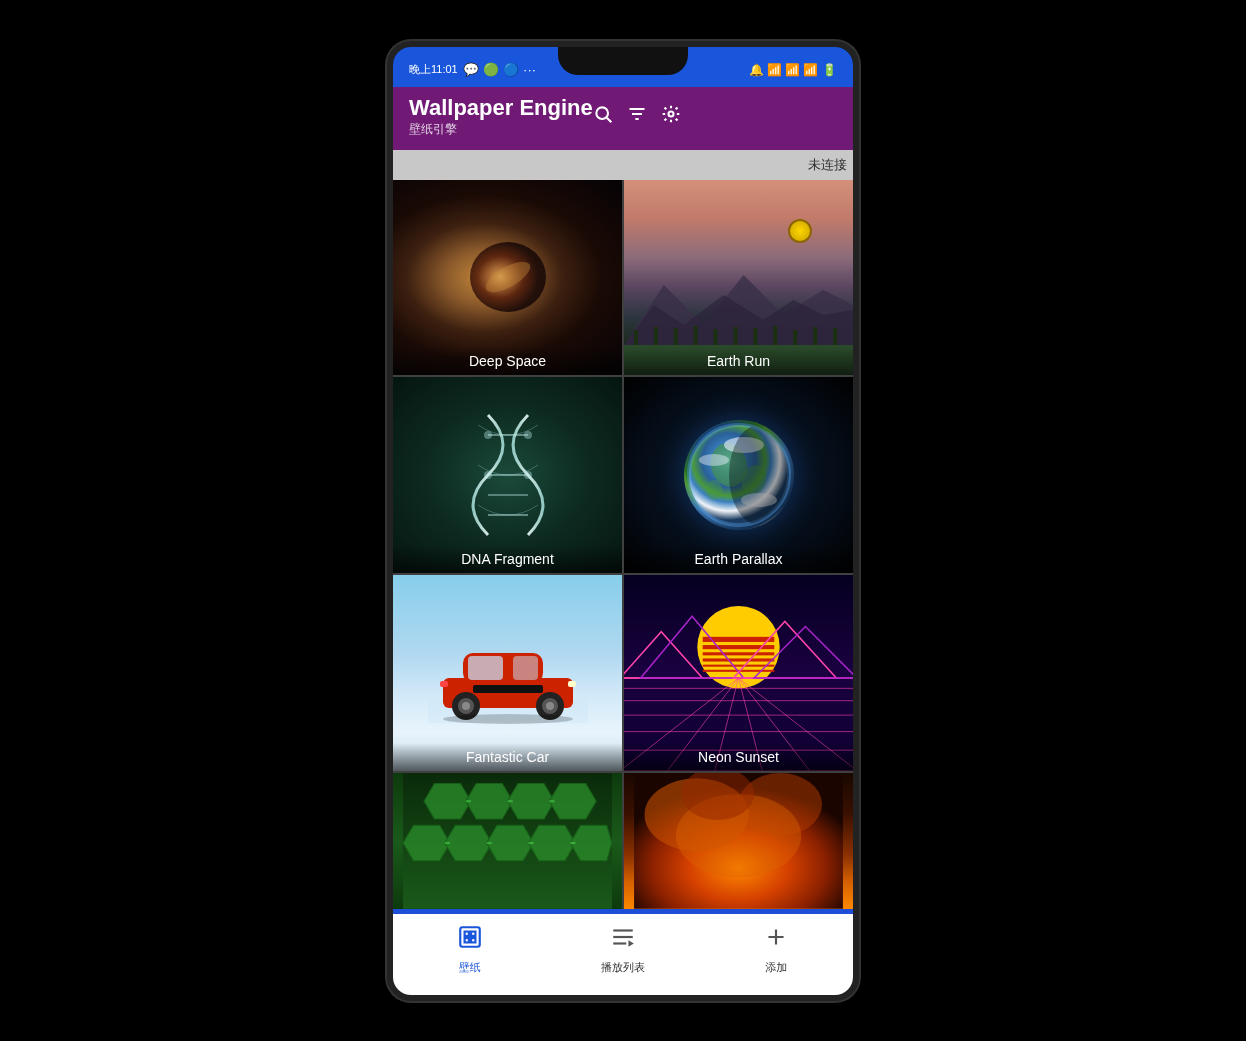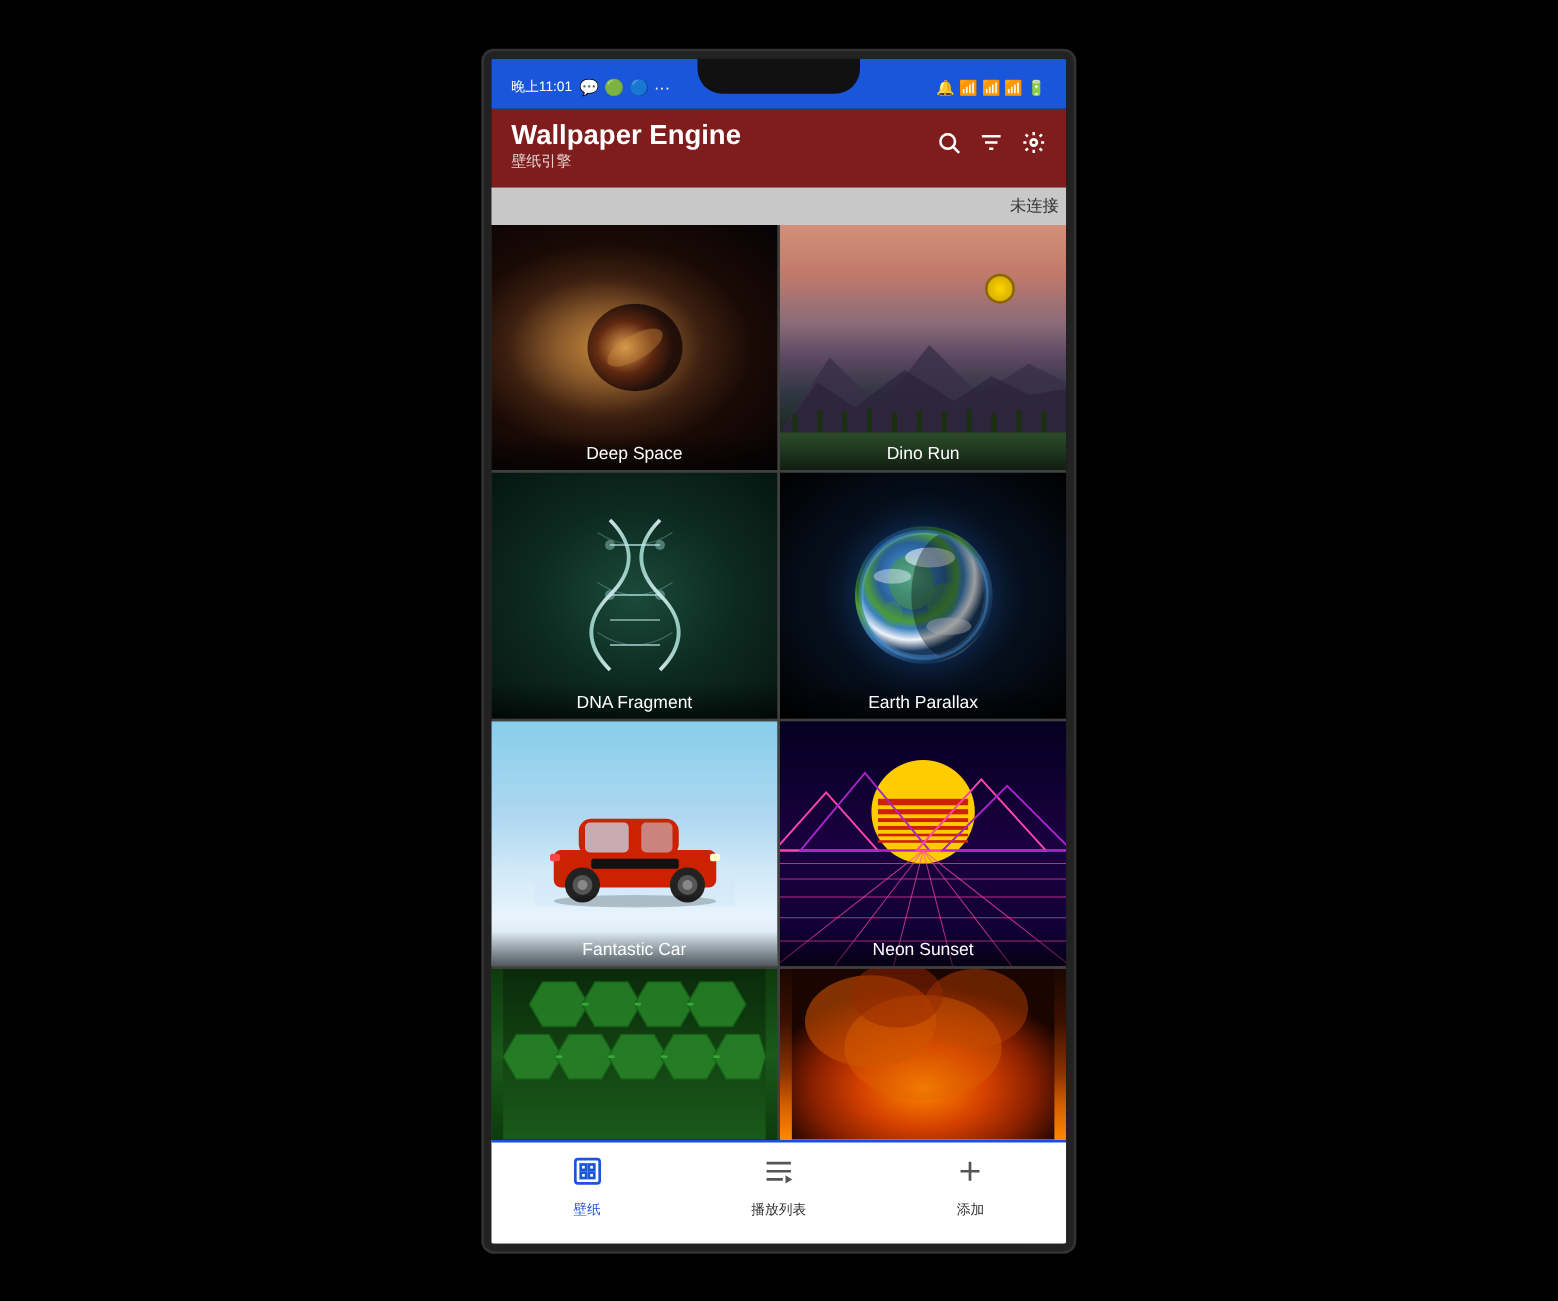--- a/index.html
+++ b/index.html
@@ -31,21 +31,21 @@
     @keyframes fall {
       from { transform: translateY(-100%); }
       to { transform: translateY(110vh); }
     }
 
     
     .phone {
       width: 472px;
       height: 960px;
       background: #111;
-      border-radius: 8px;
+      border-radius: 24px;
       border: 6px solid #222;
       box-shadow:
         0 0 0 2px #333,
         0 30px 80px rgba(0,0,0,0.8);
       position: relative;
       overflow: hidden;
       display: flex;
       flex-direction: column;
     }
 
@@ -87,25 +87,24 @@
       font-size: 11px;
       color: #fff;
       font-family: sans-serif;
       display: flex;
       align-items: center;
       gap: 4px;
     }
 
     
     .app-header {
-      background: #7f1d1d;
+      background: #701a75;
       padding: 8px 16px 12px;
       display: flex;
       align-items: center;
-      justify-content: space-between;
       flex-shrink: 0;
     }
     .app-title-block {}
     .app-title {
       font-size: 22px;
       font-weight: bold;
       color: #fff;
       font-family: sans-serif;
     }
     .app-subtitle {
@@ -246,21 +245,21 @@
     }
 
     
     .bottom-nav {
       background: #fff;
       display: flex;
       align-items: center;
       justify-content: space-around;
       padding: 10px 0 20px;
       flex-shrink: 0;
-      border-top: 2px solid #1d4ed8;
+      border-top: 5px solid #1d4ed8;
     }
     .nav-item {
       display: flex;
       flex-direction: column;
       align-items: center;
       gap: 4px;
       cursor: pointer;
       flex: 1;
     }
     .nav-icon {
@@ -371,21 +370,21 @@
           <rect x="90" y="64" width="4" height="16" fill="#1a3010"></rect>
           <rect x="110" y="62" width="4" height="18" fill="#1a3010"></rect>
           <rect x="130" y="63" width="4" height="17" fill="#1a3010"></rect>
           <rect x="150" y="61" width="4" height="19" fill="#1a3010"></rect>
           <rect x="170" y="65" width="4" height="15" fill="#1a3010"></rect>
           <rect x="190" y="62" width="4" height="18" fill="#1a3010"></rect>
           <rect x="210" y="63" width="4" height="17" fill="#1a3010"></rect>
         </svg>
         <div class="dino-ground" style="position:absolute;bottom:0;left:0;right:0;height:30px;background:#2a4a2a;"></div>
       </div>
-      <div class="wallpaper-label">Dino Run</div>
+      <div class="wallpaper-label">Earth Run</div>
     </div>
 
     <div class="wallpaper-item">
       <div class="wallpaper-thumb thumb-dna">
         <svg width="100" height="140" viewBox="0 0 100 140">
           <defs>
             <linearGradient id="dnaGrad" x1="0%" y1="0%" x2="100%" y2="0%">
               <stop offset="0%" stop-color="#a0d8d0"></stop>
               <stop offset="50%" stop-color="#e8f8f8"></stop>
               <stop offset="100%" stop-color="#a0d8d0"></stop>

